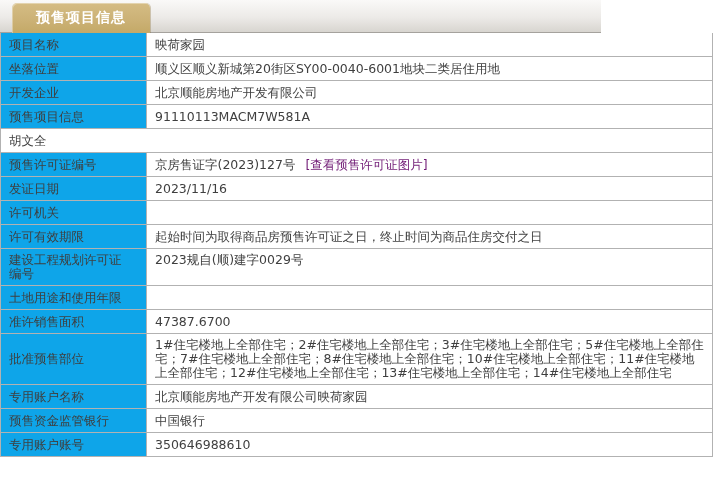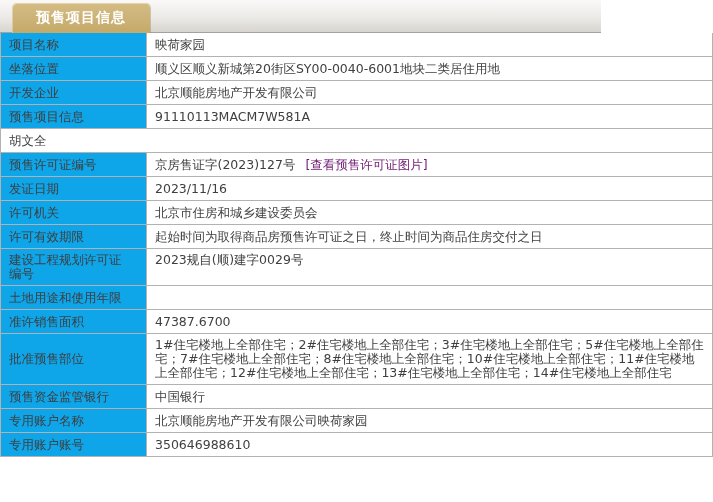--- a/index.html
+++ b/index.html
@@ -139,23 +139,20 @@
     <div class="row">
       <div class="cell-label">发证日期</div>
       <div class="cell-value">
           <span>2023/11/16</span>
         </div>
     </div>
 
 
     <div class="row">
       <div class="cell-label">许可机关</div>
-      <div class="cell-value">
-          <span>北京市住房和城乡建设委员会</span>
-        </div>
     </div>
 
     <div class="row">
       <div class="cell-label">许可有效期限</div>
       <div class="cell-value">
           <span>起始时间为取得商品房预售许可证之日，终止时间为商品住房交付之日</span>
         </div>
     </div>
 
     <div class="row multiline">
@@ -177,30 +174,30 @@
     </div>
 
     <div class="row multiline">
       <div class="cell-label">批准预售部位</div>
       <div class="cell-value">
           <span>1#住宅楼地上全部住宅；2#住宅楼地上全部住宅；3#住宅楼地上全部住宅；5#住宅楼地上全部住宅；7#住宅楼地上全部住宅；8#住宅楼地上全部住宅；10#住宅楼地上全部住宅；11#住宅楼地上全部住宅；12#住宅楼地上全部住宅；13#住宅楼地上全部住宅；14#住宅楼地上全部住宅</span>
         </div>
     </div>
 
     <div class="row">
+      <div class="cell-label">专用账户名称</div>
+      <div class="cell-value">
+          <span>北京顺能房地产开发有限公司映荷家园</span>
+        </div>
+    </div>
+
+    <div class="row">
       <div class="cell-label">预售资金监管银行</div>
       <div class="cell-value">
           <span>中国银行</span>
-        </div>
-    </div>
-
-    <div class="row">
-      <div class="cell-label">专用账户名称</div>
-      <div class="cell-value">
-          <span>北京顺能房地产开发有限公司映荷家园</span>
         </div>
     </div>
 
     <div class="row">
       <div class="cell-label">专用账户账号</div>
       <div class="cell-value">
           <span>350646988610</span>
         </div>
     </div>
 

